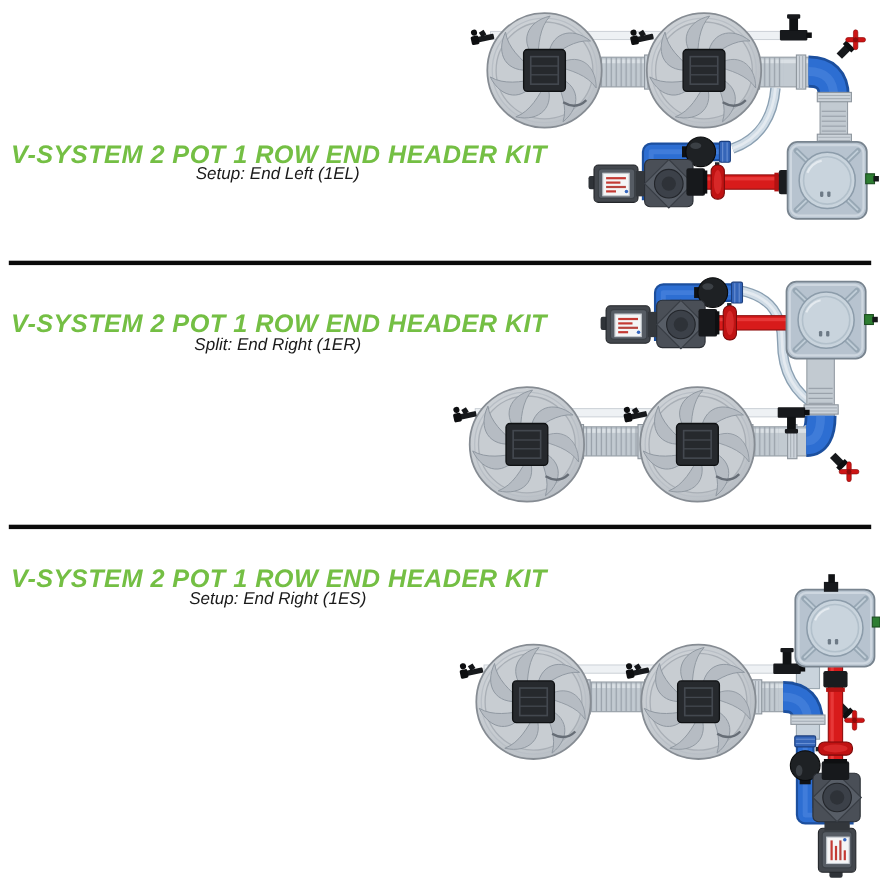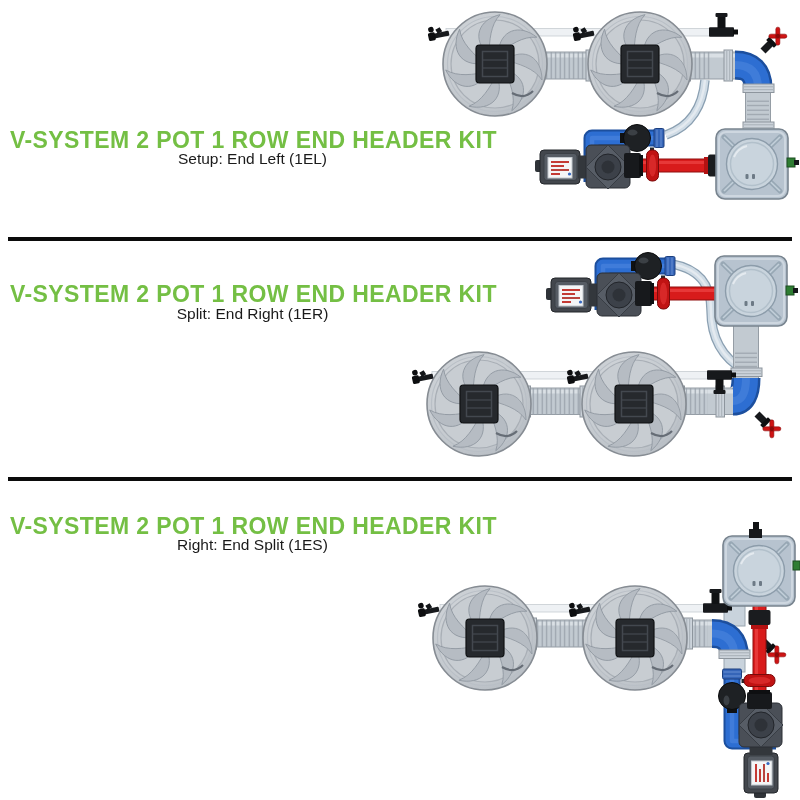--- a/index.html
+++ b/index.html
@@ -1,21 +1,21 @@
 <!DOCTYPE html>
 <html><head>
 <meta charset="utf-8">
 <style>
   html,body{margin:0;padding:0;}
   body{
     width:800px;height:800px;position:relative;overflow:hidden;
     background:var(--bg,#ffffff);
     font-family:"Liberation Sans", sans-serif;
   }
-  .stage{position:absolute;inset:0;width:800px;height:720px;}
+  .stage{position:absolute;inset:0;width:800px;height:720px;font-style:italic;}
   svg.diagrams{position:absolute;left:0;top:0;}
   .panel-title{
     position:absolute;left:10px;margin:0;white-space:nowrap;
     font-size:23px;font-weight:bold;letter-spacing:.4px;
     color:var(--green,#74bf44);
   }
   .panel-subtitle{
     position:absolute;left:0;width:505px;margin:0;text-align:center;
     font-size:15.5px;color:var(--ink,#1a1a1a);
   }
@@ -282,16 +282,16 @@
 
   <section>
     <h2 class="panel-title t2">V-SYSTEM 2 POT 1 ROW END HEADER KIT</h2>
     <p class="panel-subtitle s2">Split: End Right (1ER)</p>
   </section>
 
   <div class="divider d2"></div>
 
   <section>
     <h2 class="panel-title t3">V-SYSTEM 2 POT 1 ROW END HEADER KIT</h2>
-    <p class="panel-subtitle s3">Right: End Split (1ES)</p>
+    <p class="panel-subtitle s3">Setup: End Right (1ES)</p>
   </section>
 
 </div>
 
 </body></html>

